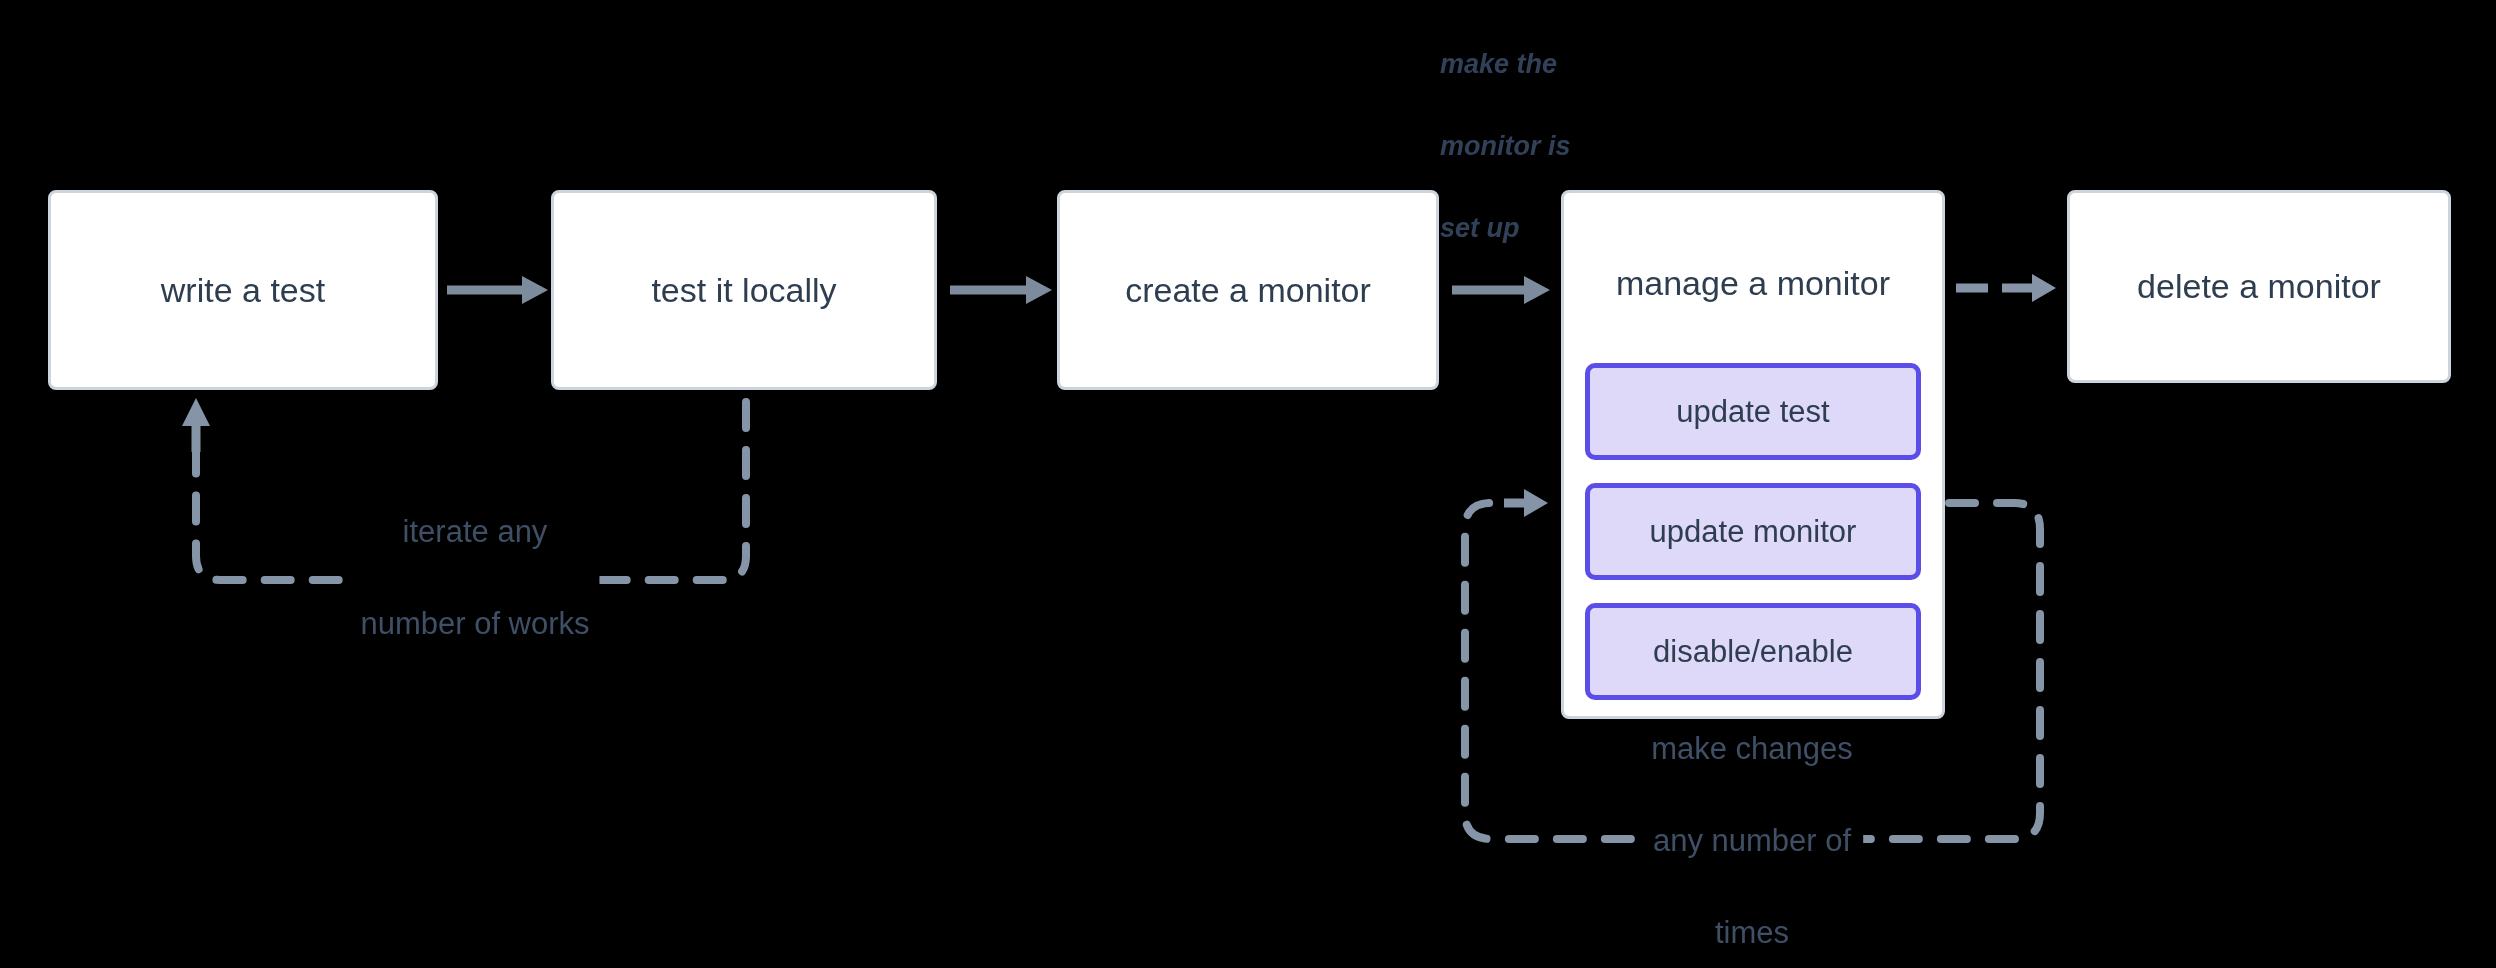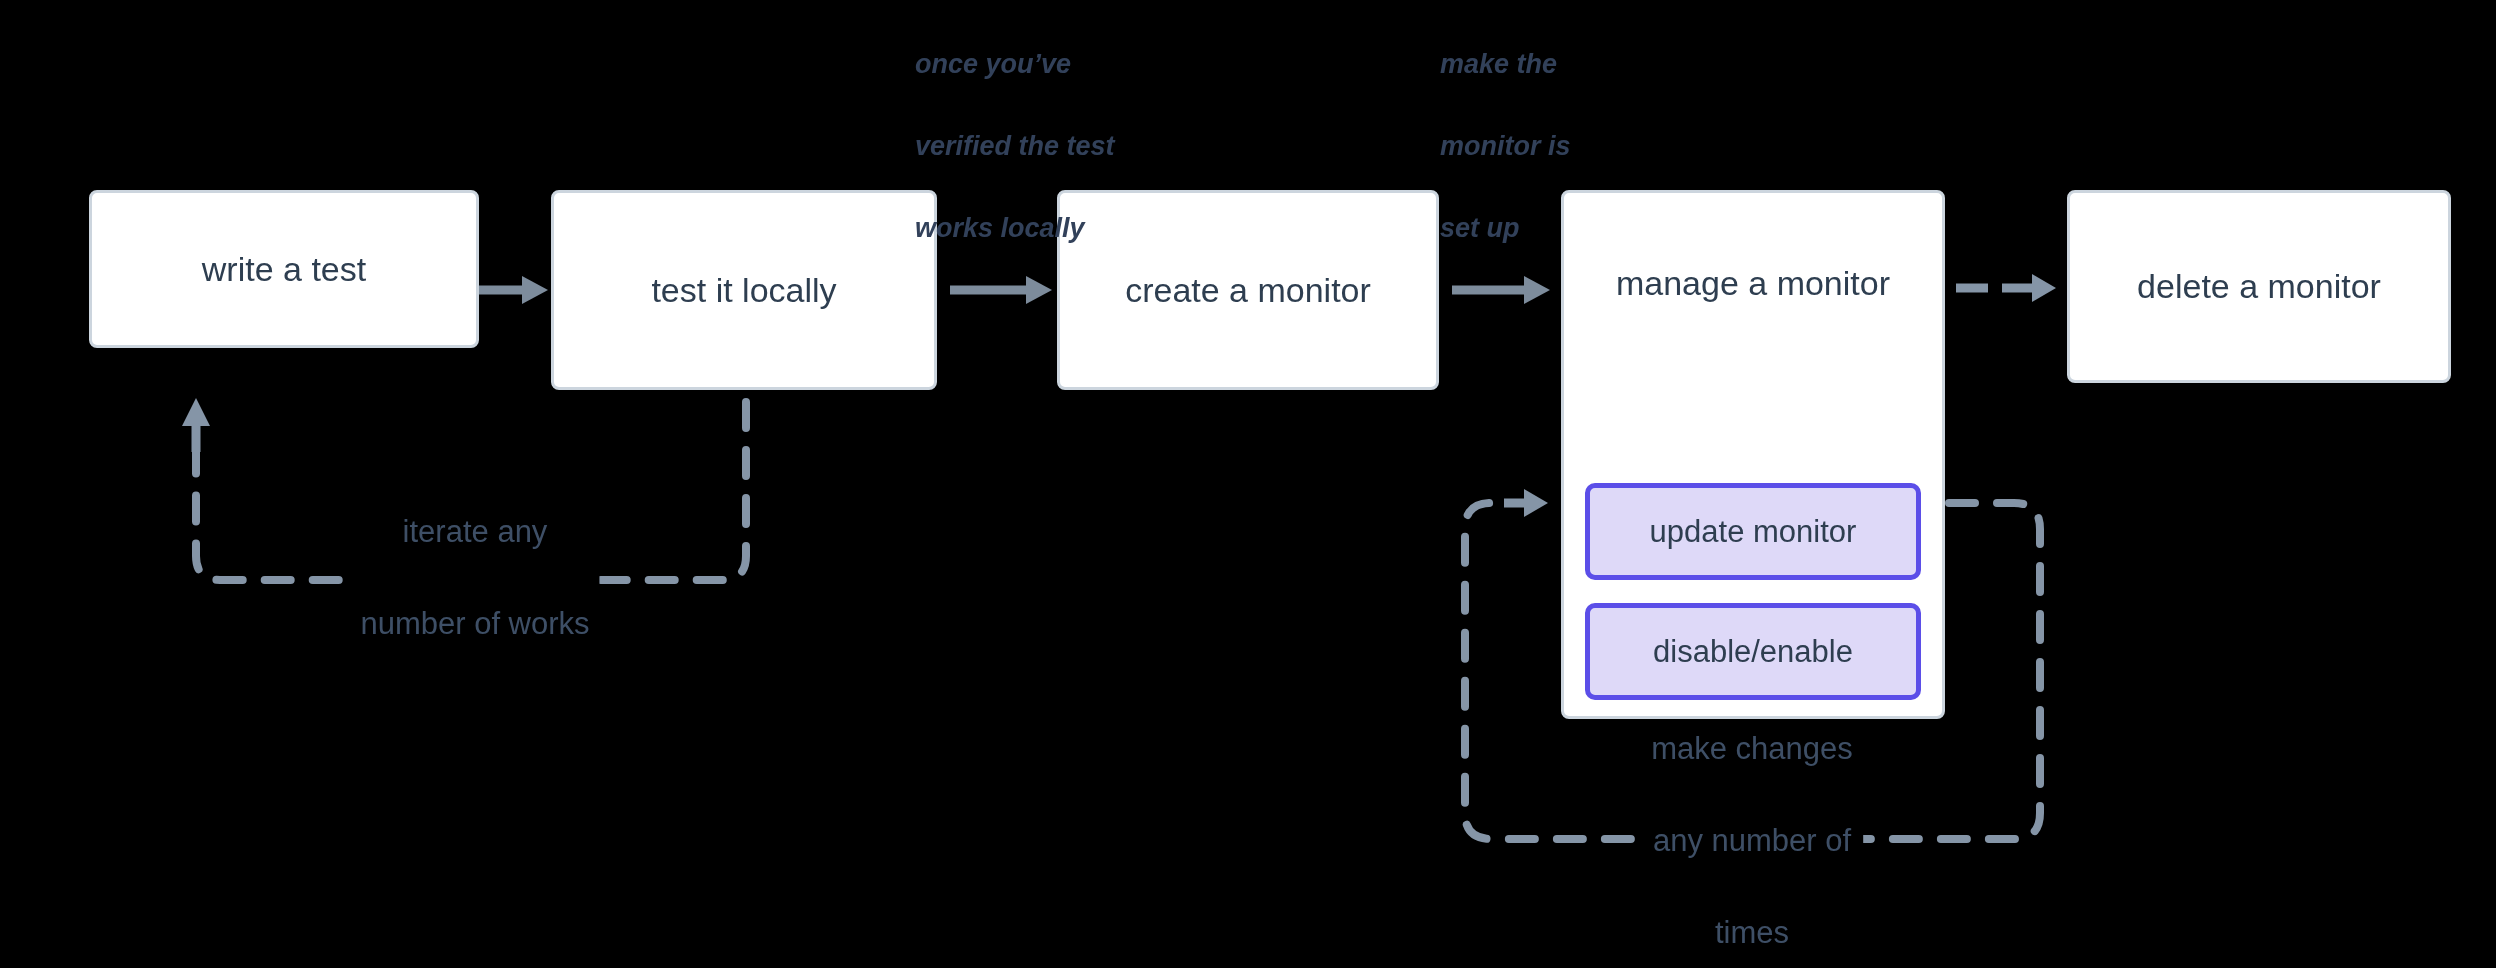--- a/index.html
+++ b/index.html
@@ -85,50 +85,49 @@
       <polygon class="dash-head" points="182,426 196,398 210,426"></polygon>
     </g>
 
     <g>
       <path class="dash-line" d="M 1949 503 L 2014 503 Q 2040 503 2040 529 L 2040 813 Q 2040 839 2014 839 L 1491 839 Q 1465 839 1465 813 L 1465 529 Q 1465 503 1491 503 L 1502 503"></path>
       <line class="dash-solid" x1="1504" y1="503" x2="1524" y2="503"></line>
       <polygon class="dash-head" points="1524,489 1548,503 1524,517"></polygon>
     </g>
   </svg>
 
-  <div class="node" style="left:48px;top:190px;width:390px;height:158px;margin-left:41px;">
+  <div class="node" style="left:48px;top:190px;width:390px;height:200px;">
     <span class="node-label">write a test</span>
   </div>
 
   <div class="node" style="left:1057px;top:190px;width:382px;height:200px;">
     <span class="node-label">create a monitor</span>
   </div>
 
   <div class="node" style="left:551px;top:190px;width:386px;height:200px;">
     <span class="node-label">test it locally</span>
   </div>
 
   <div class="node manage" style="left:1561px;top:190px;width:384px;height:529px;">
     <div class="manage-title">manage a monitor</div>
+    <div class="action-btn" style="top:170px;">
+      <span>update test</span>
+    </div>
     <div class="action-btn" style="top:410px;">
       <span>disable/enable</span>
     </div>
     <div class="action-btn" style="top:290px;">
       <span>update monitor</span>
     </div>
   </div>
 
   <div class="node" style="left:2067px;top:190px;width:384px;height:193px;">
     <span class="node-label">delete a monitor</span>
   </div>
 
-  <div class="note" style="left:915px;top:44px;"><span>once you’ve</span><br>
-    <span>verified the test</span><br>
-    <span>works locally</span>
-  </div>
 
   <div class="note" style="left:1440px;top:44px;"><span>make the</span><br>
     <span>monitor is</span><br>
     <span>set up</span>
   </div>
 
   <div class="loop-note" style="left:475px;top:578px;"><span>iterate any</span><br>
     <span>number of works</span>
   </div>
 

